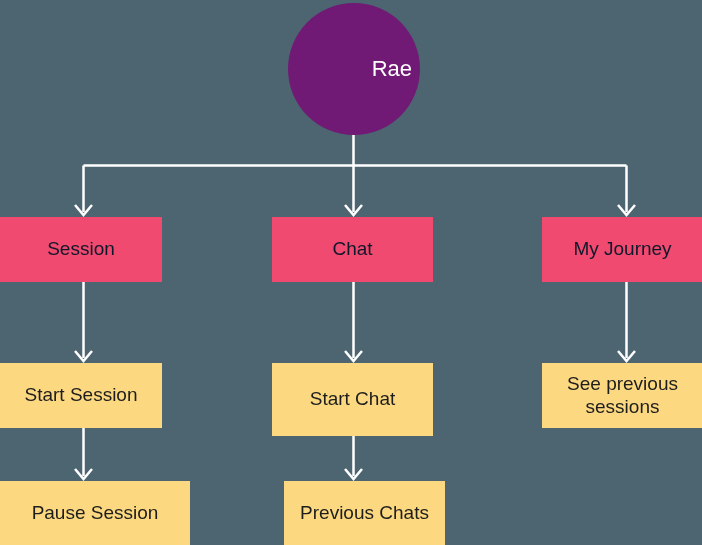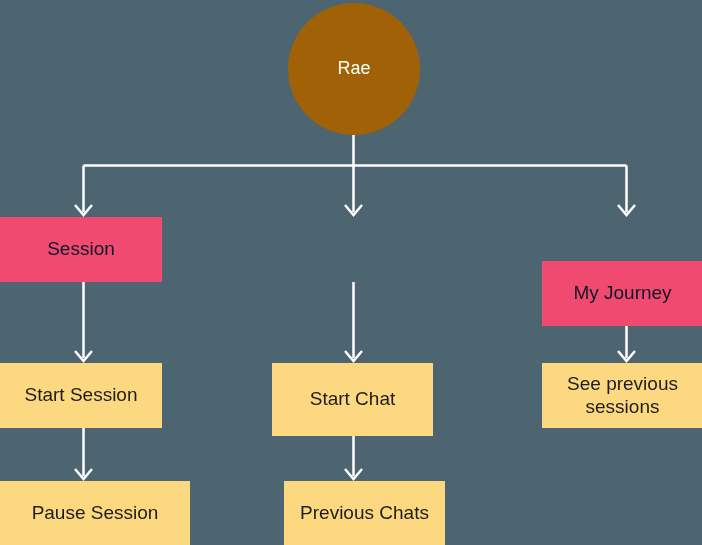--- a/index.html
+++ b/index.html
@@ -31,23 +31,24 @@
     position: absolute;
     display: flex;
     align-items: center;
     justify-content: center;
     text-align: center;
     box-sizing: border-box;
     line-height: 1.18;
   }
   .node-root {
     border-radius: 50%;
-    background: #a16207;
+    background: #701a75;
     color: #ffffff;
-    font-size: 18px;
+    font-size: 22px;
+    justify-content: flex-end;
   }
   .node-level1 {
     background: #f04a70;
     color: #0f172a;
     font-size: 19px;
   }
   .node-level2 {
     background: #fcd980;
     color: #1d1d1d;
     font-size: 19px;
@@ -103,22 +104,25 @@
   </svg>
 
   <div class="node node-root" style="left:288px; top:3px; width:132px; height:132px;">
     <span class="node-label">Rae</span>
   </div>
 
   <div class="node node-level1" style="left:0px; top:217px; width:162px; height:65px;">
     <span class="node-label">Session</span>
   </div>
 
+  <div class="node node-level1" style="left:272px; top:217px; width:161px; height:65px;">
+    <span class="node-label">Chat</span>
+  </div>
 
-  <div class="node node-level1" style="left:542px; top:217px; width:161px; height:65px;margin-top:44px;">
+  <div class="node node-level1" style="left:542px; top:217px; width:161px; height:65px;">
     <span class="node-label">My Journey</span>
   </div>
 
   <div class="node node-level2" style="left:0px; top:363px; width:162px; height:65px;">
     <span class="node-label">Start Session</span>
   </div>
 
   <div class="node node-level2" style="left:272px; top:363px; width:161px; height:73px;">
     <span class="node-label">Start Chat</span>
   </div>

